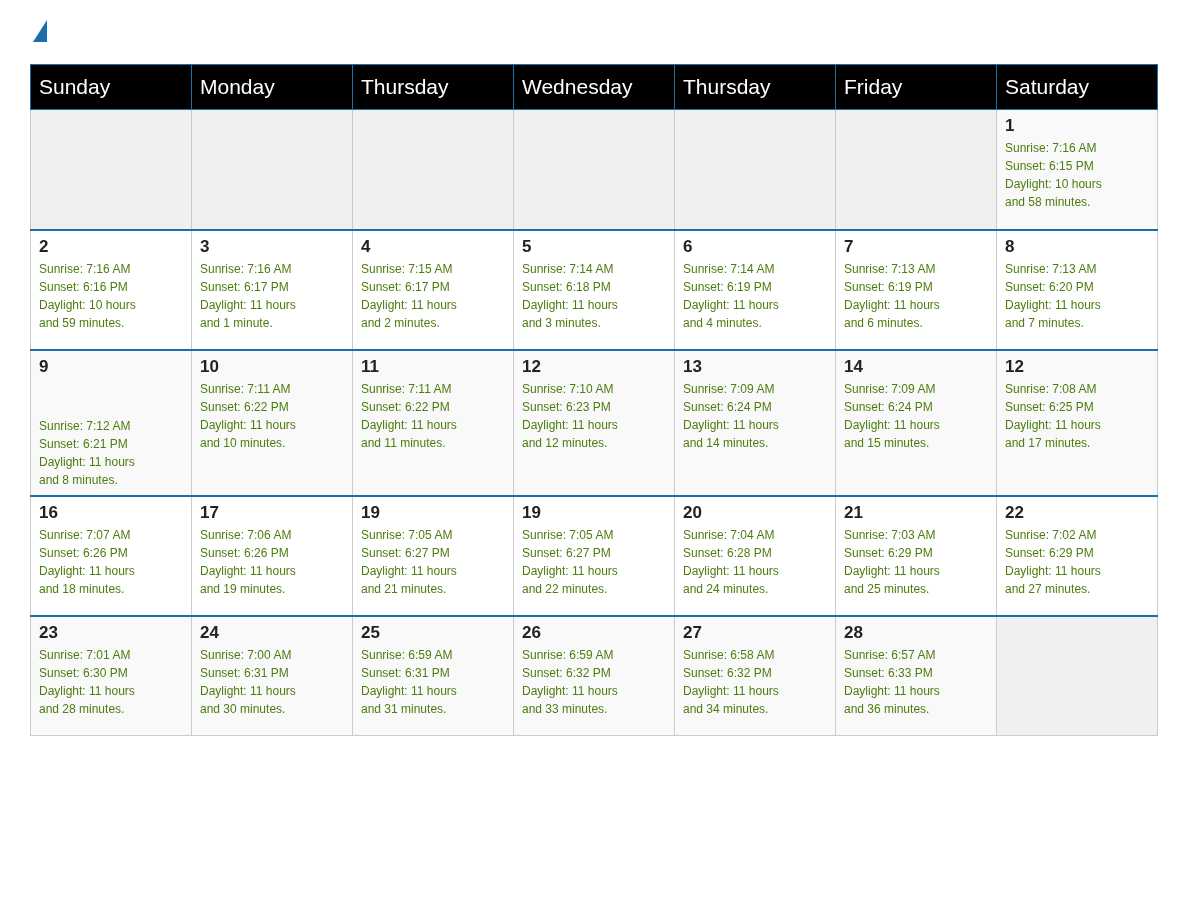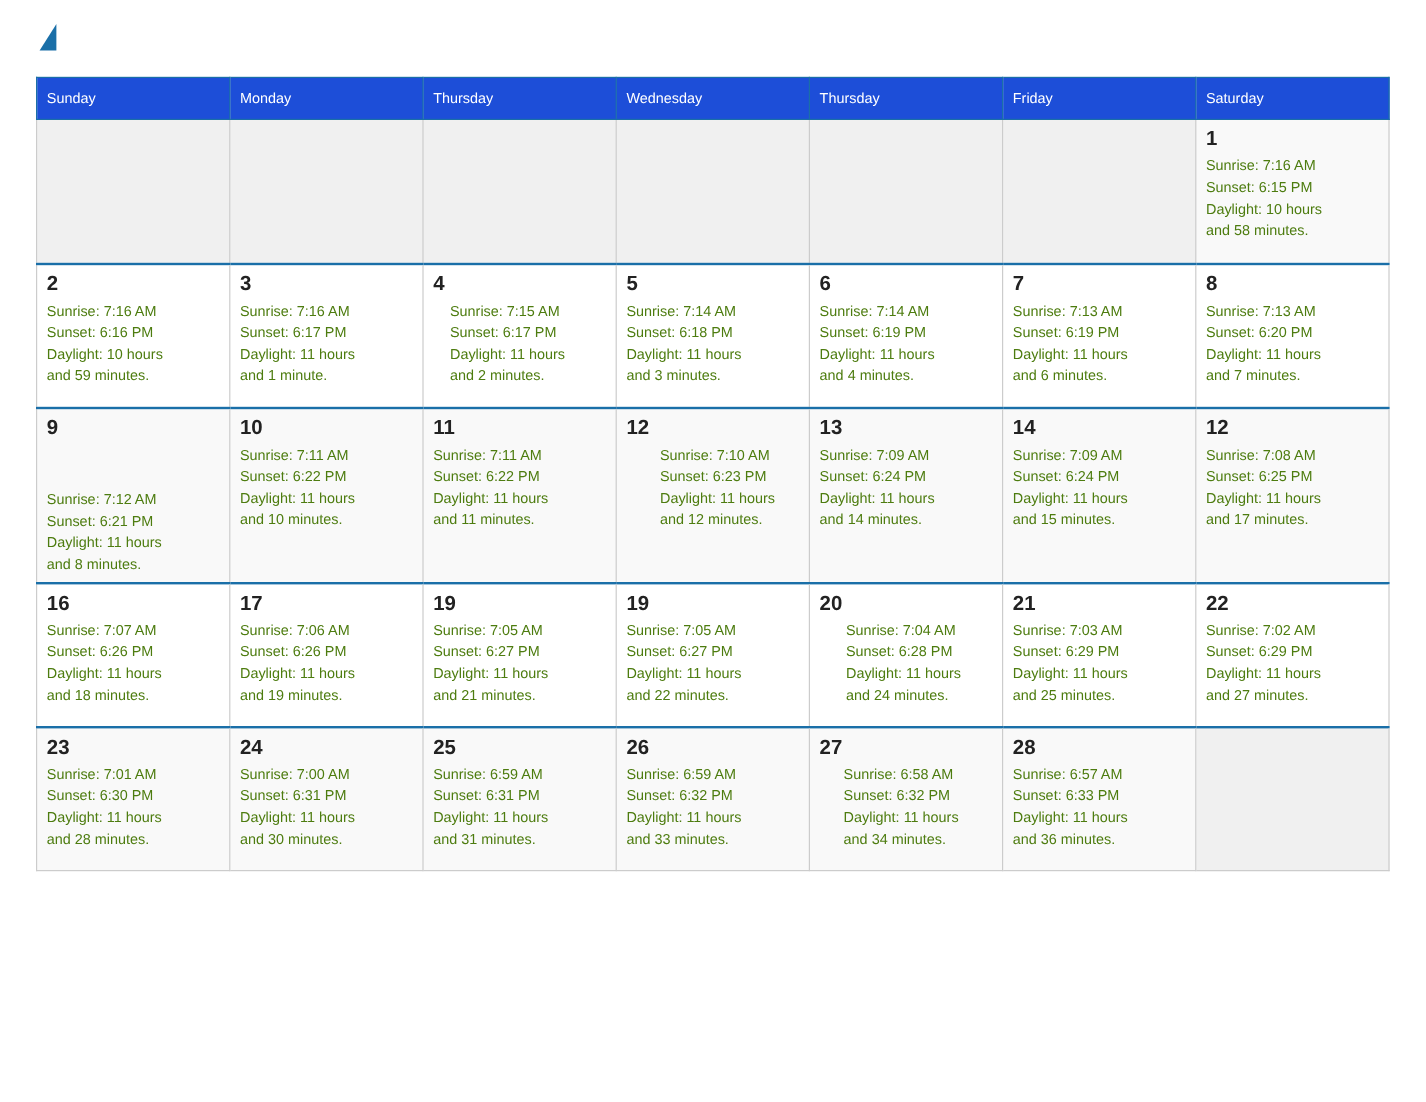--- a/index.html
+++ b/index.html
@@ -56,24 +56,24 @@
     .location-title {
       font-size: 22px;
       color: #444;
       margin-top: 5px;
     }
     .calendar {
       width: 100%;
       border-collapse: collapse;
     }
     .calendar th {
-      background-color: #1d4ed8;
+      background-color: #000000;
       color: #fff;
       padding: 10px 8px;
-      font-size: 12px;
+      font-size: 21px;
       font-weight: normal;
       text-align: left;
       border: 1px solid #1a6fa8;
     }
     .calendar td {
       width: calc(100% / 7);
       vertical-align: top;
       padding: 6px 8px;
       border: 1px solid #ccc;
       height: 120px;
@@ -158,21 +158,21 @@
         </td>
         <td>
           <div class="day-number">3</div>
           <div class="day-info" style="white-space: pre-line;">Sunrise: 7:16 AM
 Sunset: 6:17 PM
 Daylight: 11 hours
 and 1 minute.</div>
         </td>
         <td>
           <div class="day-number">4</div>
-          <div class="day-info" style="white-space: pre-line; margin-left: 14px;">Sunrise: 7:15 AM
+          <div class="day-info" style="white-space: pre-line;">Sunrise: 7:15 AM
 Sunset: 6:17 PM
 Daylight: 11 hours
 and 2 minutes.</div>
         </td>
         <td>
           <div class="day-number">5</div>
           <div class="day-info" style="white-space: pre-line;">Sunrise: 7:14 AM
 Sunset: 6:18 PM
 Daylight: 11 hours
 and 3 minutes.</div>
@@ -216,21 +216,21 @@
         </td>
         <td>
           <div class="day-number">11</div>
           <div class="day-info" style="white-space: pre-line;">Sunrise: 7:11 AM
 Sunset: 6:22 PM
 Daylight: 11 hours
 and 11 minutes.</div>
         </td>
         <td>
           <div class="day-number">12</div>
-          <div class="day-info" style="white-space: pre-line; margin-left: 28px;">Sunrise: 7:10 AM
+          <div class="day-info" style="white-space: pre-line;">Sunrise: 7:10 AM
 Sunset: 6:23 PM
 Daylight: 11 hours
 and 12 minutes.</div>
         </td>
         <td>
           <div class="day-number">13</div>
           <div class="day-info" style="white-space: pre-line;">Sunrise: 7:09 AM
 Sunset: 6:24 PM
 Daylight: 11 hours
 and 14 minutes.</div>
@@ -274,21 +274,21 @@
         </td>
         <td>
           <div class="day-number">19</div>
           <div class="day-info" style="white-space: pre-line;">Sunrise: 7:05 AM
 Sunset: 6:27 PM
 Daylight: 11 hours
 and 22 minutes.</div>
         </td>
         <td>
           <div class="day-number">20</div>
-          <div class="day-info" style="white-space: pre-line; margin-left: 22px;">Sunrise: 7:04 AM
+          <div class="day-info" style="white-space: pre-line;">Sunrise: 7:04 AM
 Sunset: 6:28 PM
 Daylight: 11 hours
 and 24 minutes.</div>
         </td>
         <td>
           <div class="day-number">21</div>
           <div class="day-info" style="white-space: pre-line;">Sunrise: 7:03 AM
 Sunset: 6:29 PM
 Daylight: 11 hours
 and 25 minutes.</div>
@@ -325,21 +325,21 @@
         </td>
         <td>
           <div class="day-number">26</div>
           <div class="day-info" style="white-space: pre-line;">Sunrise: 6:59 AM
 Sunset: 6:32 PM
 Daylight: 11 hours
 and 33 minutes.</div>
         </td>
         <td>
           <div class="day-number">27</div>
-          <div class="day-info" style="white-space: pre-line; margin-left: 20px;">Sunrise: 6:58 AM
+          <div class="day-info" style="white-space: pre-line;">Sunrise: 6:58 AM
 Sunset: 6:32 PM
 Daylight: 11 hours
 and 34 minutes.</div>
         </td>
         <td>
           <div class="day-number">28</div>
           <div class="day-info" style="white-space: pre-line;">Sunrise: 6:57 AM
 Sunset: 6:33 PM
 Daylight: 11 hours
 and 36 minutes.</div>

